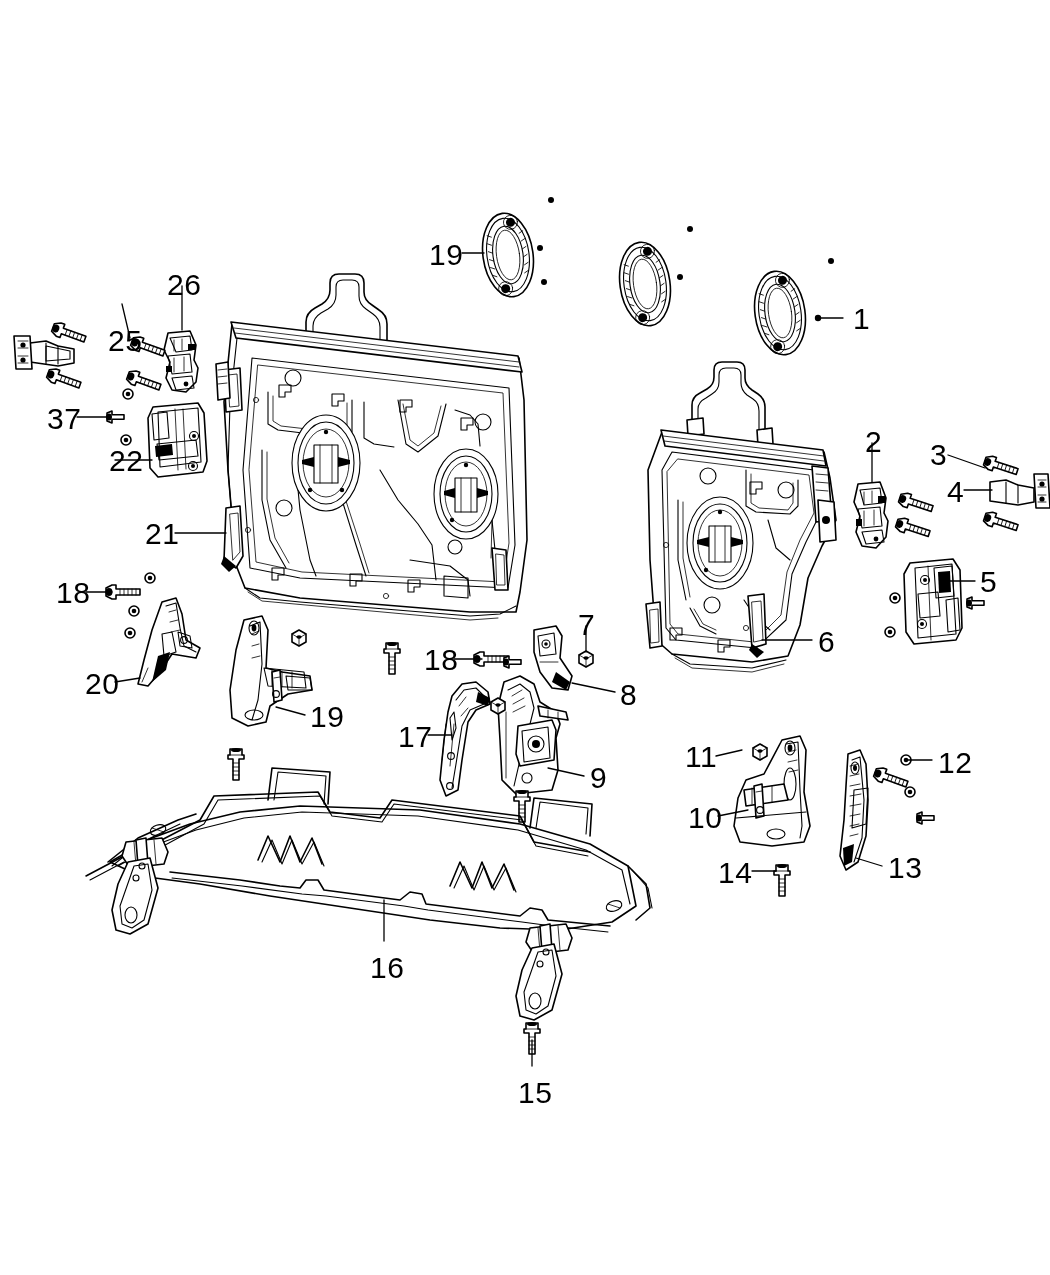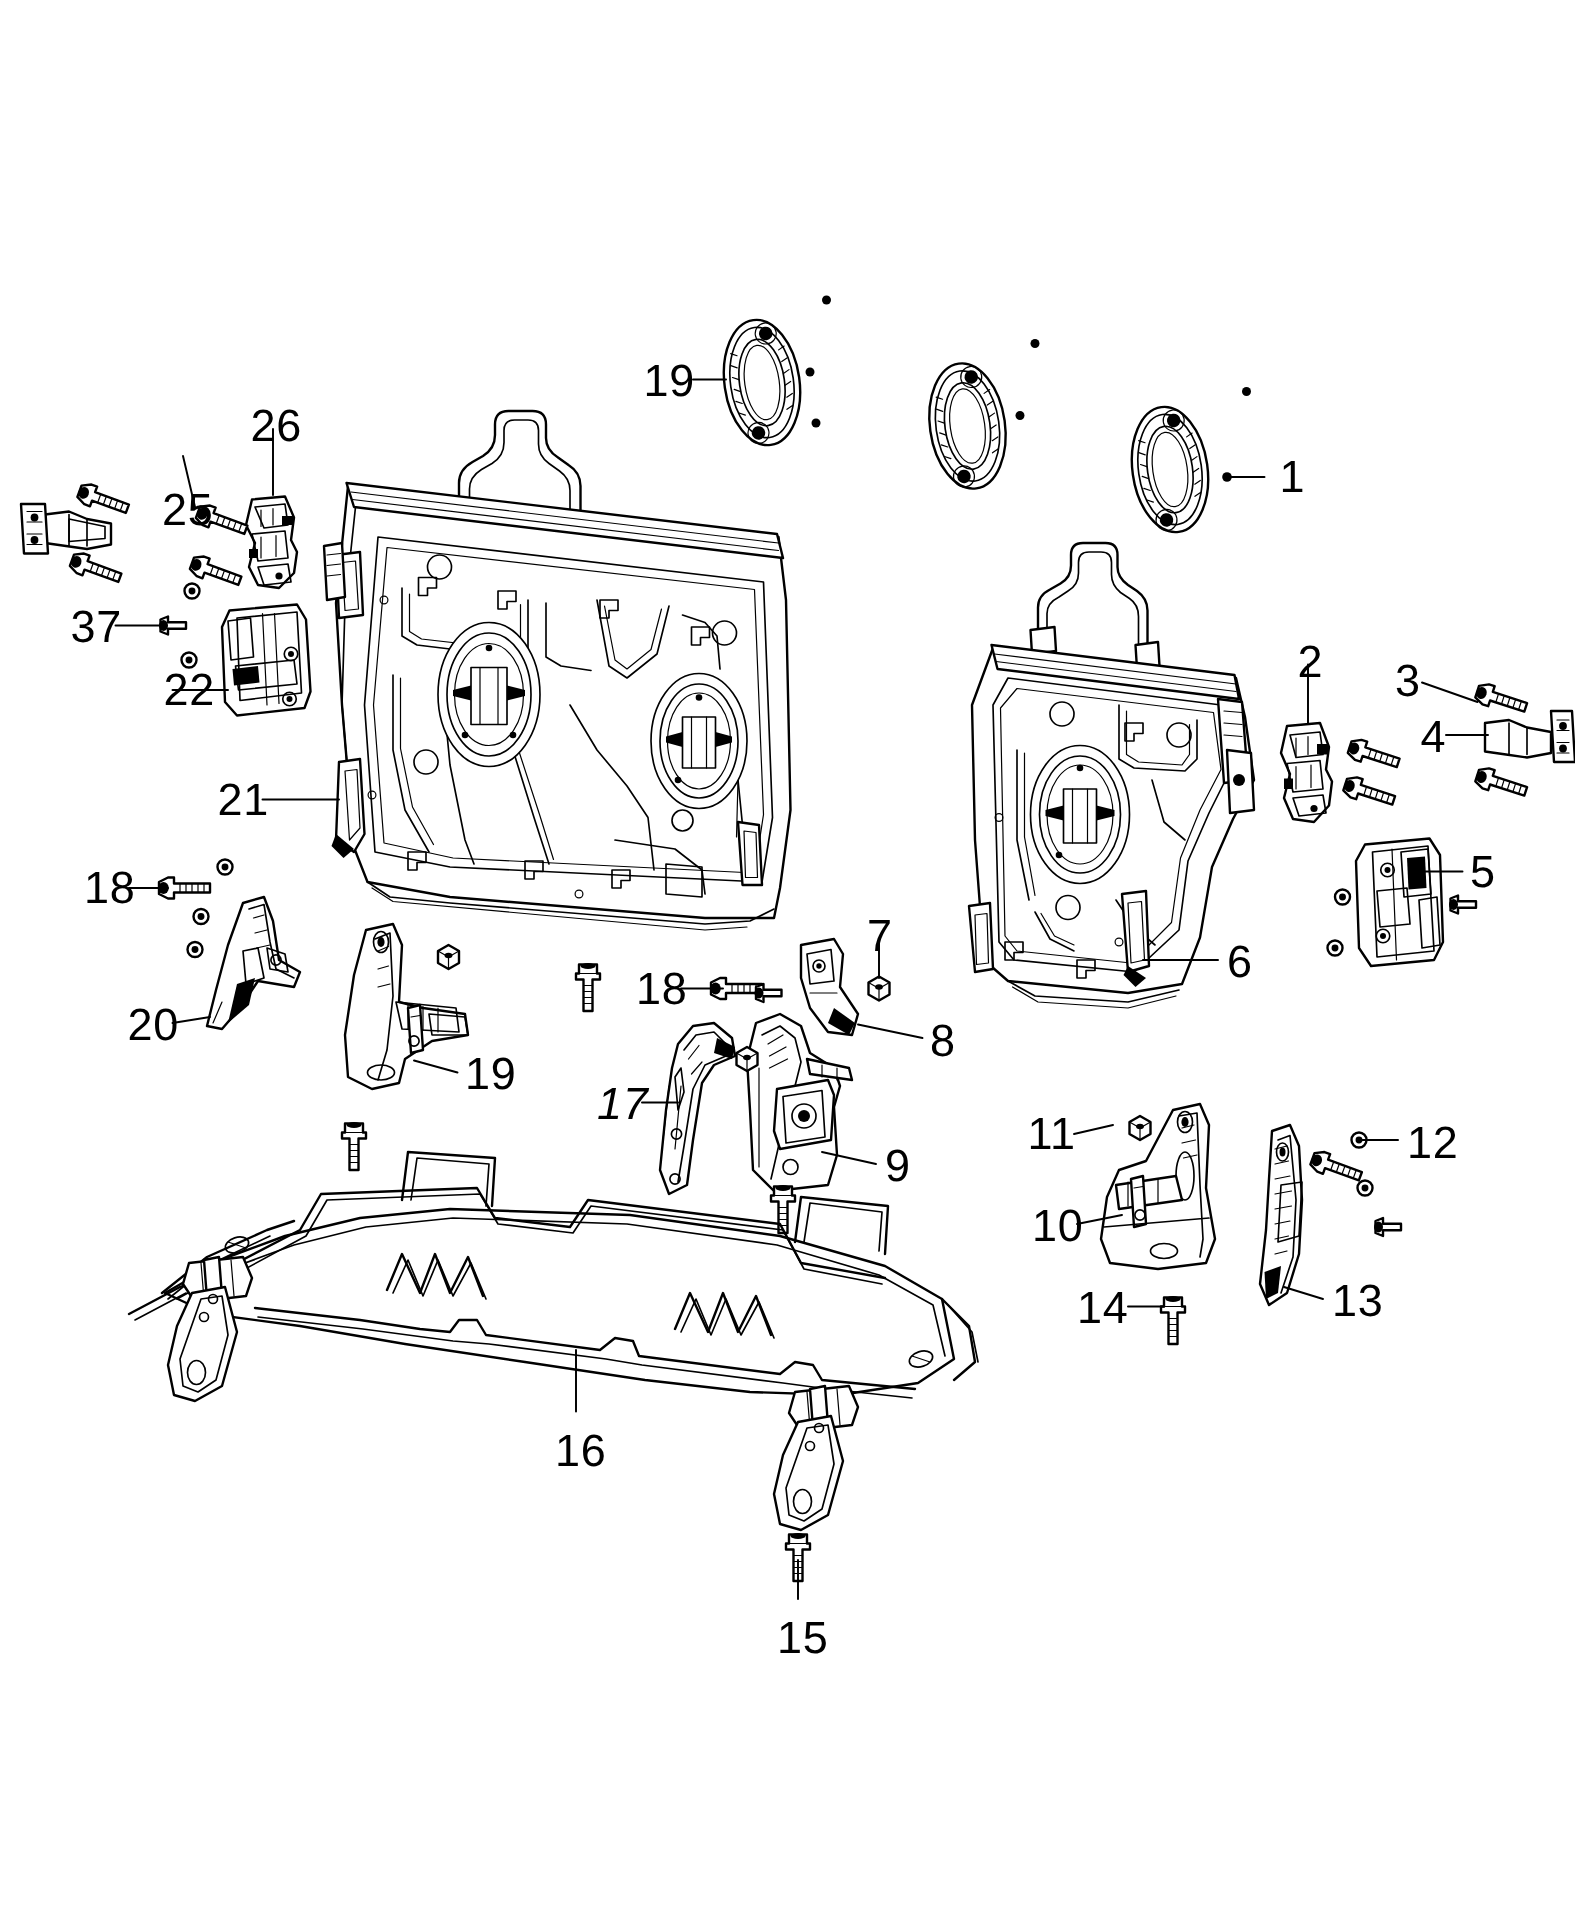--- a/index.html
+++ b/index.html
@@ -571,21 +571,21 @@
       <div class="callout" style="left: 578px; top: 610px;">7</div>
       <div class="callout" style="left: 620px; top: 680px;">8</div>
       <div class="callout" style="left: 590px; top: 763px;">9</div>
       <div class="callout" style="left: 688px; top: 803px;">10</div>
       <div class="callout" style="left: 685px; top: 742px;">11</div>
       <div class="callout" style="left: 938px; top: 748px;">12</div>
       <div class="callout" style="left: 888px; top: 853px;">13</div>
       <div class="callout" style="left: 718px; top: 858px;">14</div>
       <div class="callout" style="left: 518px; top: 1078px;">15</div>
       <div class="callout" style="left: 370px; top: 953px;">16</div>
-      <div class="callout" style="left: 398px; top: 722px; font-style: italic;">17</div>
+      <div class="callout" style="left: 398px; top: 722px;">17</div>
       <div class="callout" style="left: 56px; top: 578px;">18</div>
       <div class="callout" style="left: 424px; top: 645px;">18</div>
       <div class="callout" style="left: 310px; top: 702px;">19</div>
       <div class="callout" style="left: 85px; top: 669px;">20</div>
       <div class="callout" style="left: 145px; top: 519px; text-align: center;">21</div>
       <div class="callout" style="left: 85px; top: 446px; margin-left: 24px;">22</div>
       <div class="callout" style="left: 47px; top: 404px;">37</div>
       <div class="callout" style="left: 108px; top: 288px; margin-top: 38px;">25</div>
       <div class="callout" style="left: 167px; top: 270px;">26</div>
       <div class="callout" style="left: 429px; top: 240px;">19</div>

